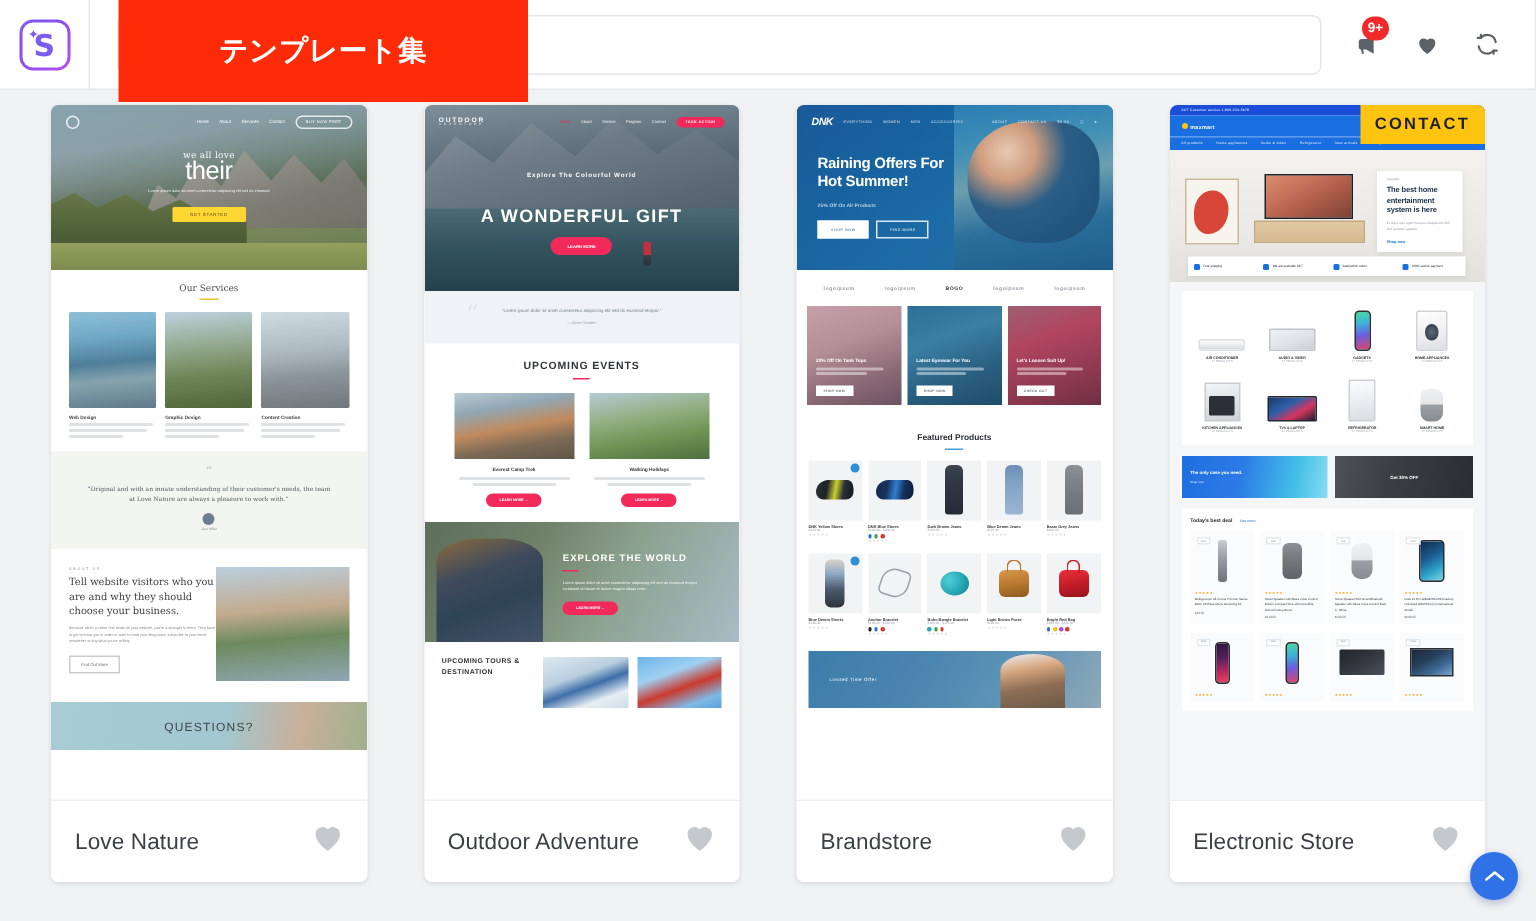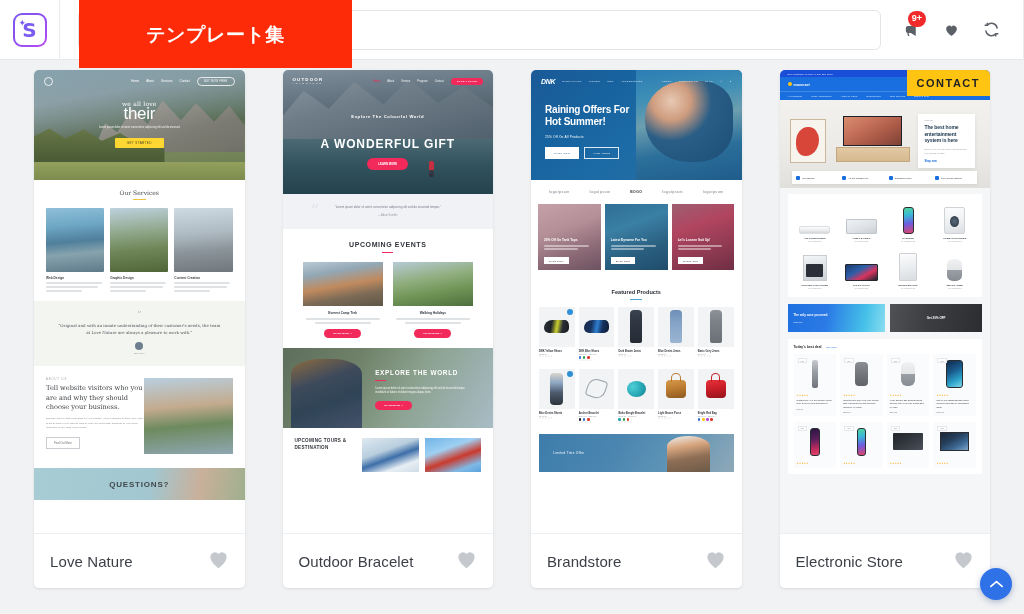--- a/index.html
+++ b/index.html
@@ -245,21 +245,21 @@
   .ln-about-l { flex: 1.05; }
   .ln-eyebrow { font-size: 2.6px; color: #9aa0a6; letter-spacing: 1px; margin-bottom: 3px; }
   .ln-h3 { font-size: 6.6px; color: #3d4145; line-height: 1.42; font-family: "DejaVu Serif", serif; }
   .ln-obtn { display: inline-block; border: .8px solid #c9cdd1; font-size: 2.8px; color: #6b7075; padding: 3px 7px; margin-top: 6px; }
   .ln-about-r { flex: .95; height: 76px; }
   .ln-quest {
     height: 32px; position: relative; overflow: hidden;
     background: linear-gradient(100deg,#a8ccd3 0%,#a2c7d0 55%,#c9b09b 78%,#9fb08e 100%);
     display: flex; align-items: center; justify-content: center;
   }
-  .ln-quest span { font-size: 8px; color: #41484c; letter-spacing: .8px; font-family: "Liberation Sans", sans-serif; font-weight: bold; }
+  .ln-quest span { font-size: 8px; color: #41484c; letter-spacing: .8px; font-family: "Liberation Sans", sans-serif; }
 
   
   .oa-hero { height: 124px; position: relative; overflow: hidden;
     background: linear-gradient(175deg,#7e8e9a 0%,#63737f 24%,#4c5e68 46%,#3d5460 62%,#2f4a55 100%); }
   .oa-mount {
     position: absolute; inset: 0 0 40% 0;
     background: linear-gradient(165deg,#8d9aa4 0%,#6f7d88 40%,#4f5f6b 100%);
     clip-path: polygon(0 62%, 10% 28%, 22% 52%, 34% 16%, 48% 46%, 60% 12%, 74% 44%, 86% 22%, 100% 50%, 100% 100%, 0 100%);
   }
   .oa-lake { position: absolute; left: 0; right: 0; bottom: 0; height: 44%;
@@ -632,21 +632,21 @@
           </div>
 
           <div class="oa-tours">
             <div class="oa-tours-t">UPCOMING TOURS &amp; DESTINATION</div>
             <div style="flex:1;height:34px" class="i-ski1"></div>
             <div style="flex:1;height:34px" class="i-ski2"></div>
           </div>
         </div>
       </div>
       <div class="card-foot">
-        <div class="card-title">Outdoor Bracelet</div>
+        <div class="card-title">Outdoor Adventure</div>
         <div class="fav-heart">
           <svg width="21" height="19" viewBox="0 0 24 22" fill="currentColor">
             <path d="M12 21S2.6 14.6 2.6 8.4A5.4 5.4 0 0 1 12 4.6a5.4 5.4 0 0 1 9.4 3.8C21.4 14.6 12 21 12 21z"></path>
           </svg>
         </div>
       </div>
     </div>
 
     <div class="card">
       <div class="thumb">

